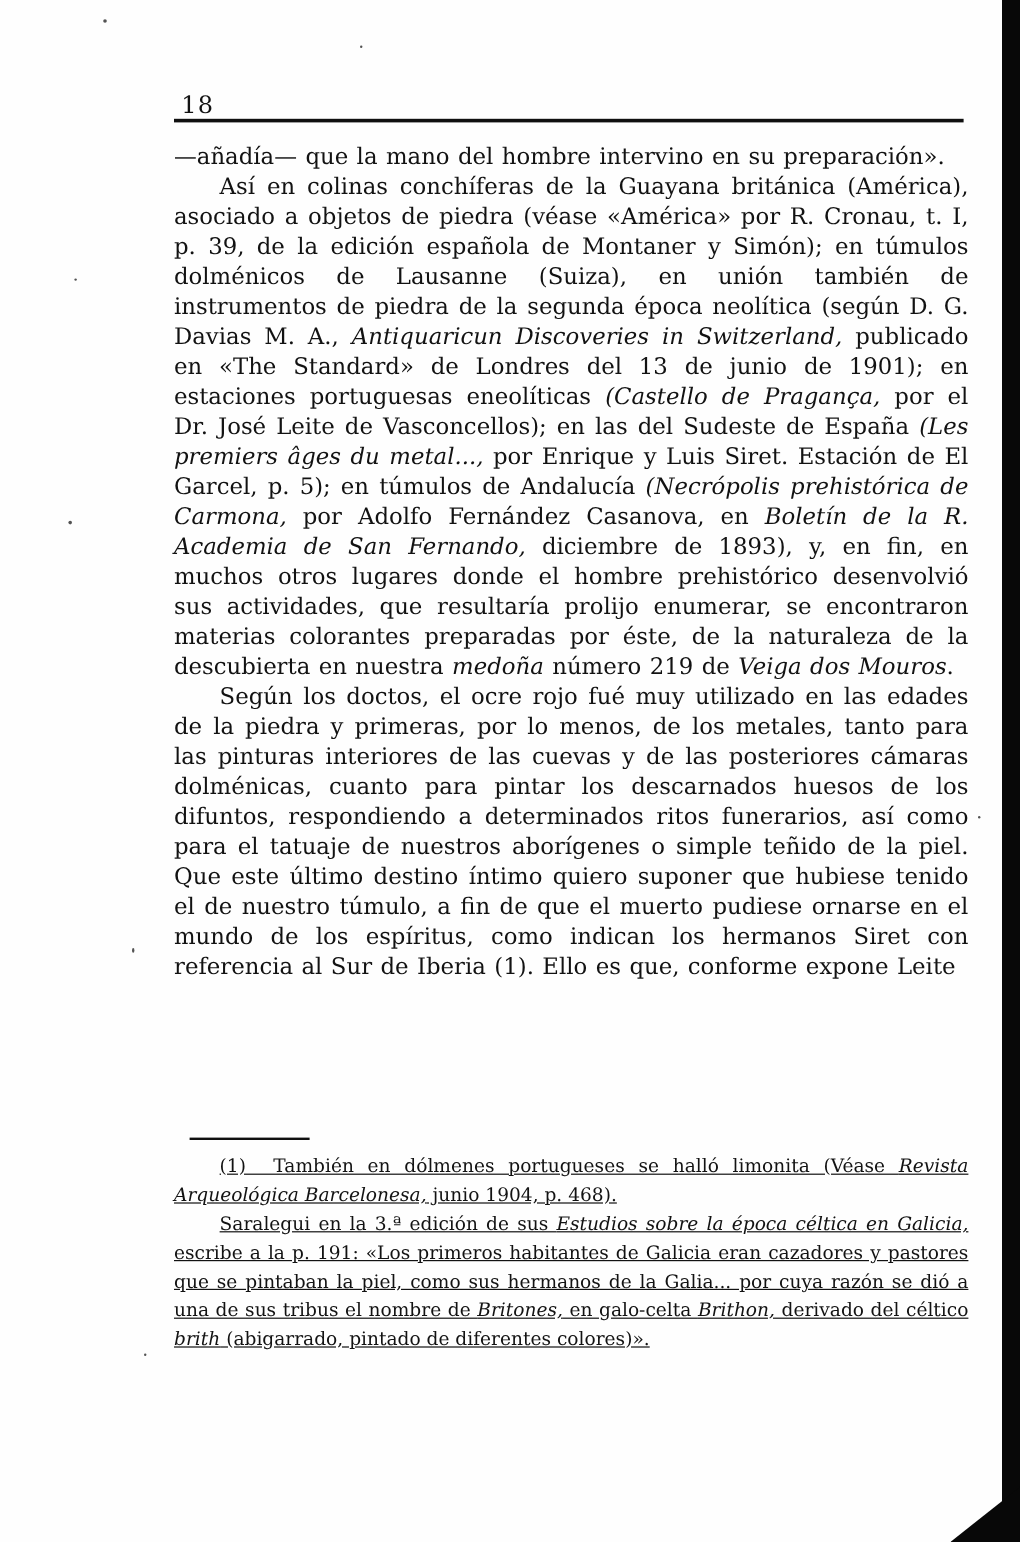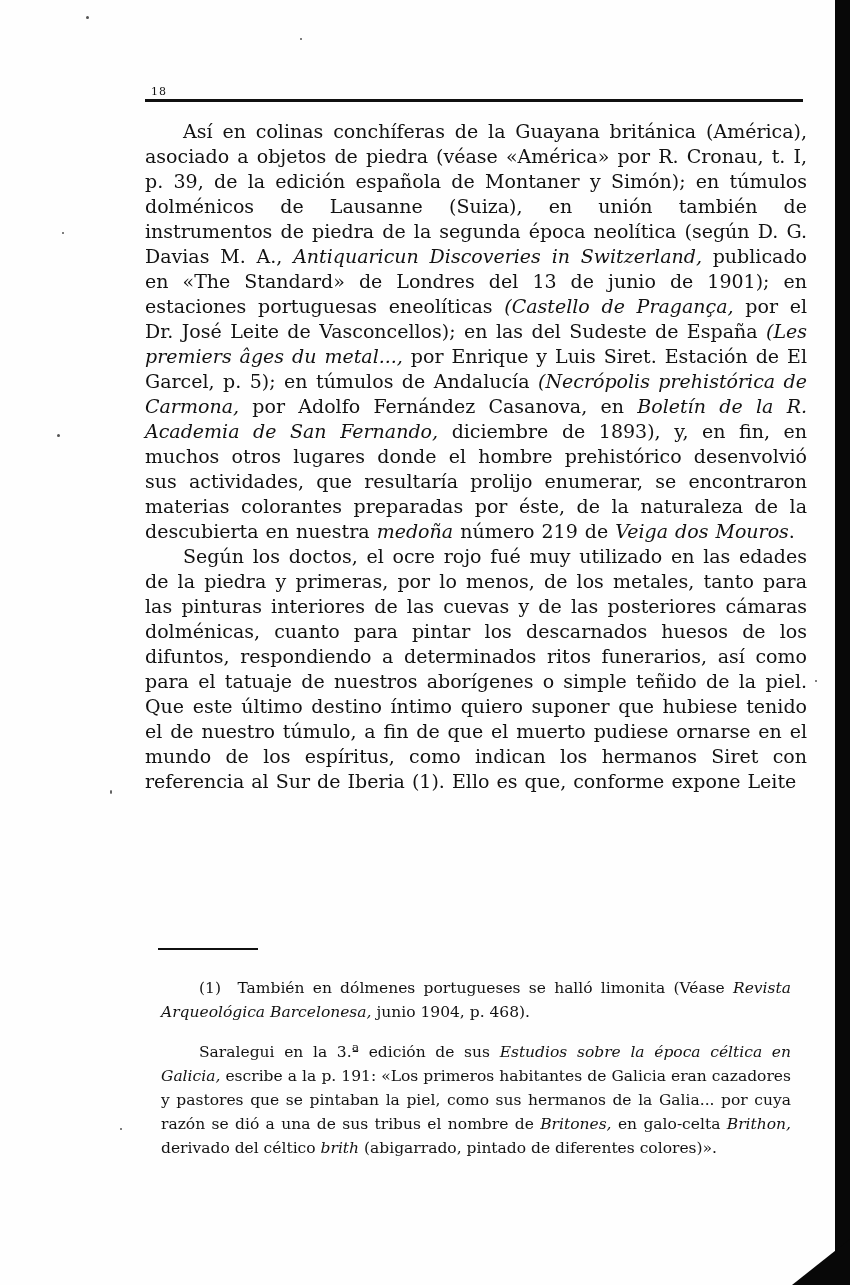--- a/index.html
+++ b/index.html
@@ -14,22 +14,22 @@
     font-family: "DejaVu Serif", "Liberation Serif", serif;
   }
   
   .page-header {
     position: absolute;
     top: 74px; left: 145px; width: 660px;
     text-align: center;
   }
   .pagenum {
     position: absolute;
-    left: 6px; top: 11px;
-    font-size: 11px;
+    left: 6px; top: 1px;
+    font-size: 20px;
     letter-spacing: 1px;
   }
   .runtitle {
     display: inline-block;
     font-variant: small-caps;
     font-weight: 700;
     font-size: 17.5px;
     letter-spacing: 2.5px;
     white-space: nowrap;
   }
@@ -56,21 +56,21 @@
     top: 948px; left: 158px; width: 100px; height: 2px;
     background: #101010;
   }
   .footnotes {
     position: absolute;
     top: 960px; left: 145px; width: 662px;
     font-size: 15.5px;
     line-height: 24px;
     text-align: justify;
   }
-  .fnote { margin: 16px; text-indent: 38px; }
+  .fnote { margin: 0; text-indent: 38px; text-decoration: underline; }
   
   .scan-band {
     position: absolute;
     top: 0; right: 0; width: 13px; height: 100%;
     background: #080808;
     border-left: 2px solid rgba(10,10,10,0.55);
   }
   .scan-corner {
     position: absolute;
     right: 0; bottom: 0; width: 58px; height: 46px;
@@ -90,20 +90,21 @@
 
 <div class="page">
 
   <header class="page-header">
     <span class="pagenum">18</span>
   </header>
 
   <div class="header-rule"></div>
 
   <main class="body-text">
+    <p class="para noindent"><span>—añadía— que la mano del hombre intervino en su preparación».</span></p>
     <p class="para"><span>Así en colinas conchíferas de la Guayana británica (América), asociado a objetos de piedra (véase «América» por R. Cronau, t. I, p. 39, de la edición española de Montaner y Simón); en túmulos dolménicos de Lausanne (Suiza), en unión también de instrumentos de piedra de la segunda época neolítica (según D. G. Davias M. A., </span><span class="it">Antiquaricun Discoveries in Switzerland,</span><span> publicado en «The Standard» de Londres del 13 de junio de 1901); en estaciones portuguesas eneolíticas </span><span class="it">(Castello de Pragança,</span><span> por el Dr. José Leite de Vasconcellos); en las del Sudeste de España </span><span class="it">(Les premiers âges du metal...,</span><span> por Enrique y Luis Siret. Estación de El Garcel, p. 5); en túmulos de Andalucía </span><span class="it">(Necrópolis prehistórica de Carmona,</span><span> por Adolfo Fernández Casanova, en </span><span class="it">Boletín de la R. Academia de San Fernando,</span><span> diciembre de 1893), y, en fin, en muchos otros lugares donde el hombre prehistórico desenvolvió sus actividades, que resultaría prolijo enumerar, se encontraron materias colorantes preparadas por éste, de la naturaleza de la descubierta en nuestra </span><span class="it">medoña</span><span> número 219 de </span><span class="it">Veiga dos Mouros</span><span>.</span></p>
     <p class="para"><span>Según los doctos, el ocre rojo fué muy utilizado en las edades de la piedra y primeras, por lo menos, de los metales, tanto para las pinturas interiores de las cuevas y de las posteriores cámaras dolménicas, cuanto para pintar los descarnados huesos de los difuntos, respondiendo a determinados ritos funerarios, así como para el tatuaje de nuestros aborígenes o simple teñido de la piel. Que este último destino íntimo quiero suponer que hubiese tenido el de nuestro túmulo, a fin de que el muerto pudiese ornarse en el mundo de los espíritus, como indican los hermanos Siret con referencia al Sur de Iberia (1). Ello es que, conforme expone Leite</span></p>
   </main>
 
   <div class="foot-rule"></div>
 
   <section class="footnotes">
     <p class="fnote"><span>(1)&nbsp;&nbsp;También en dólmenes portugueses se halló limonita (Véase </span><span class="it">Revista Arqueológica Barcelonesa,</span><span> junio 1904, p. 468).</span></p>
     <p class="fnote"><span>Saralegui en la 3.ª edición de sus </span><span class="it">Estudios sobre la época céltica en Galicia,</span><span> escribe a la p. 191: «Los primeros habitantes de Galicia eran cazadores y pastores que se pintaban la piel, como sus hermanos de la Galia... por cuya razón se dió a una de sus tribus el nombre de </span><span class="it">Britones,</span><span> en galo-celta </span><span class="it">Brithon,</span><span> derivado del céltico </span><span class="it">brith</span><span> (abigarrado, pintado de diferentes colores)».</span></p>
   </section>

